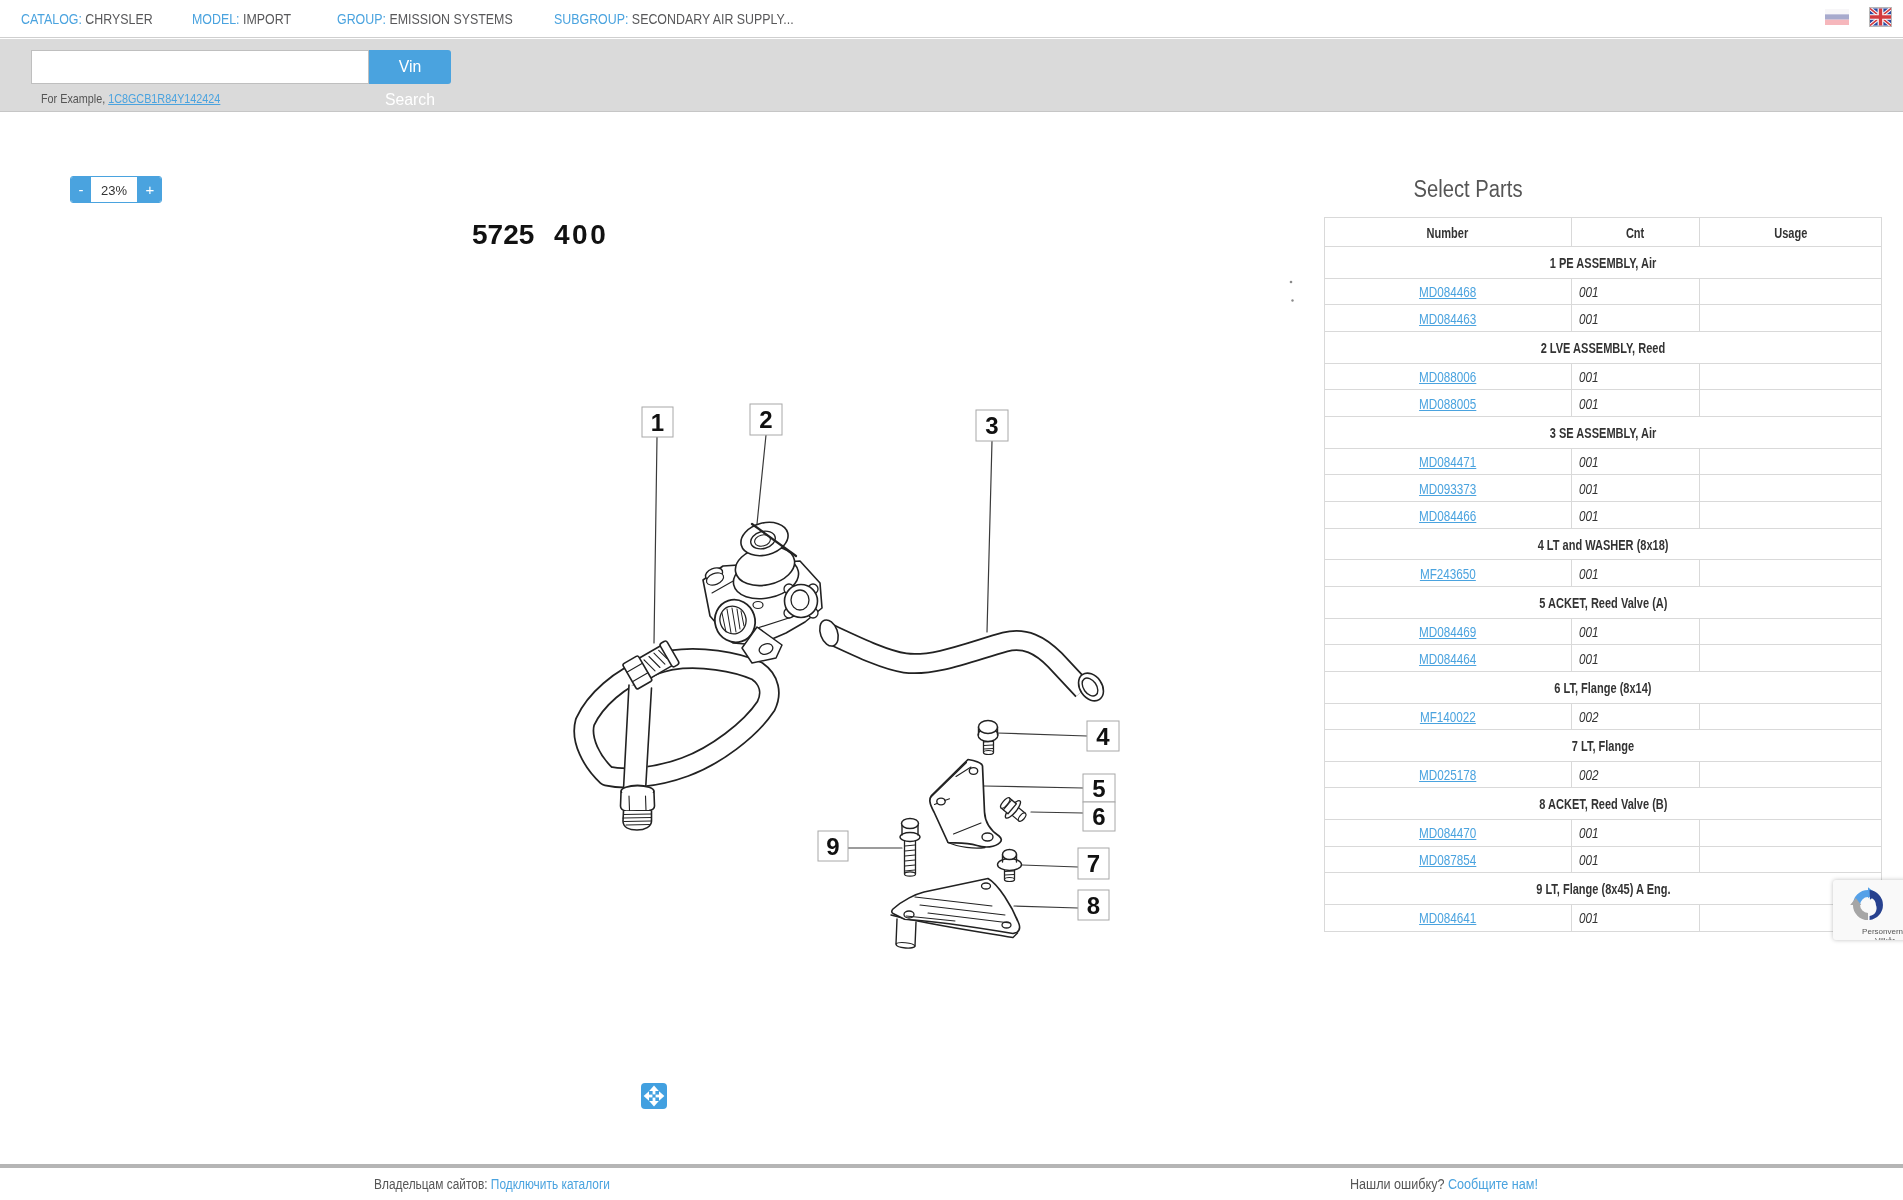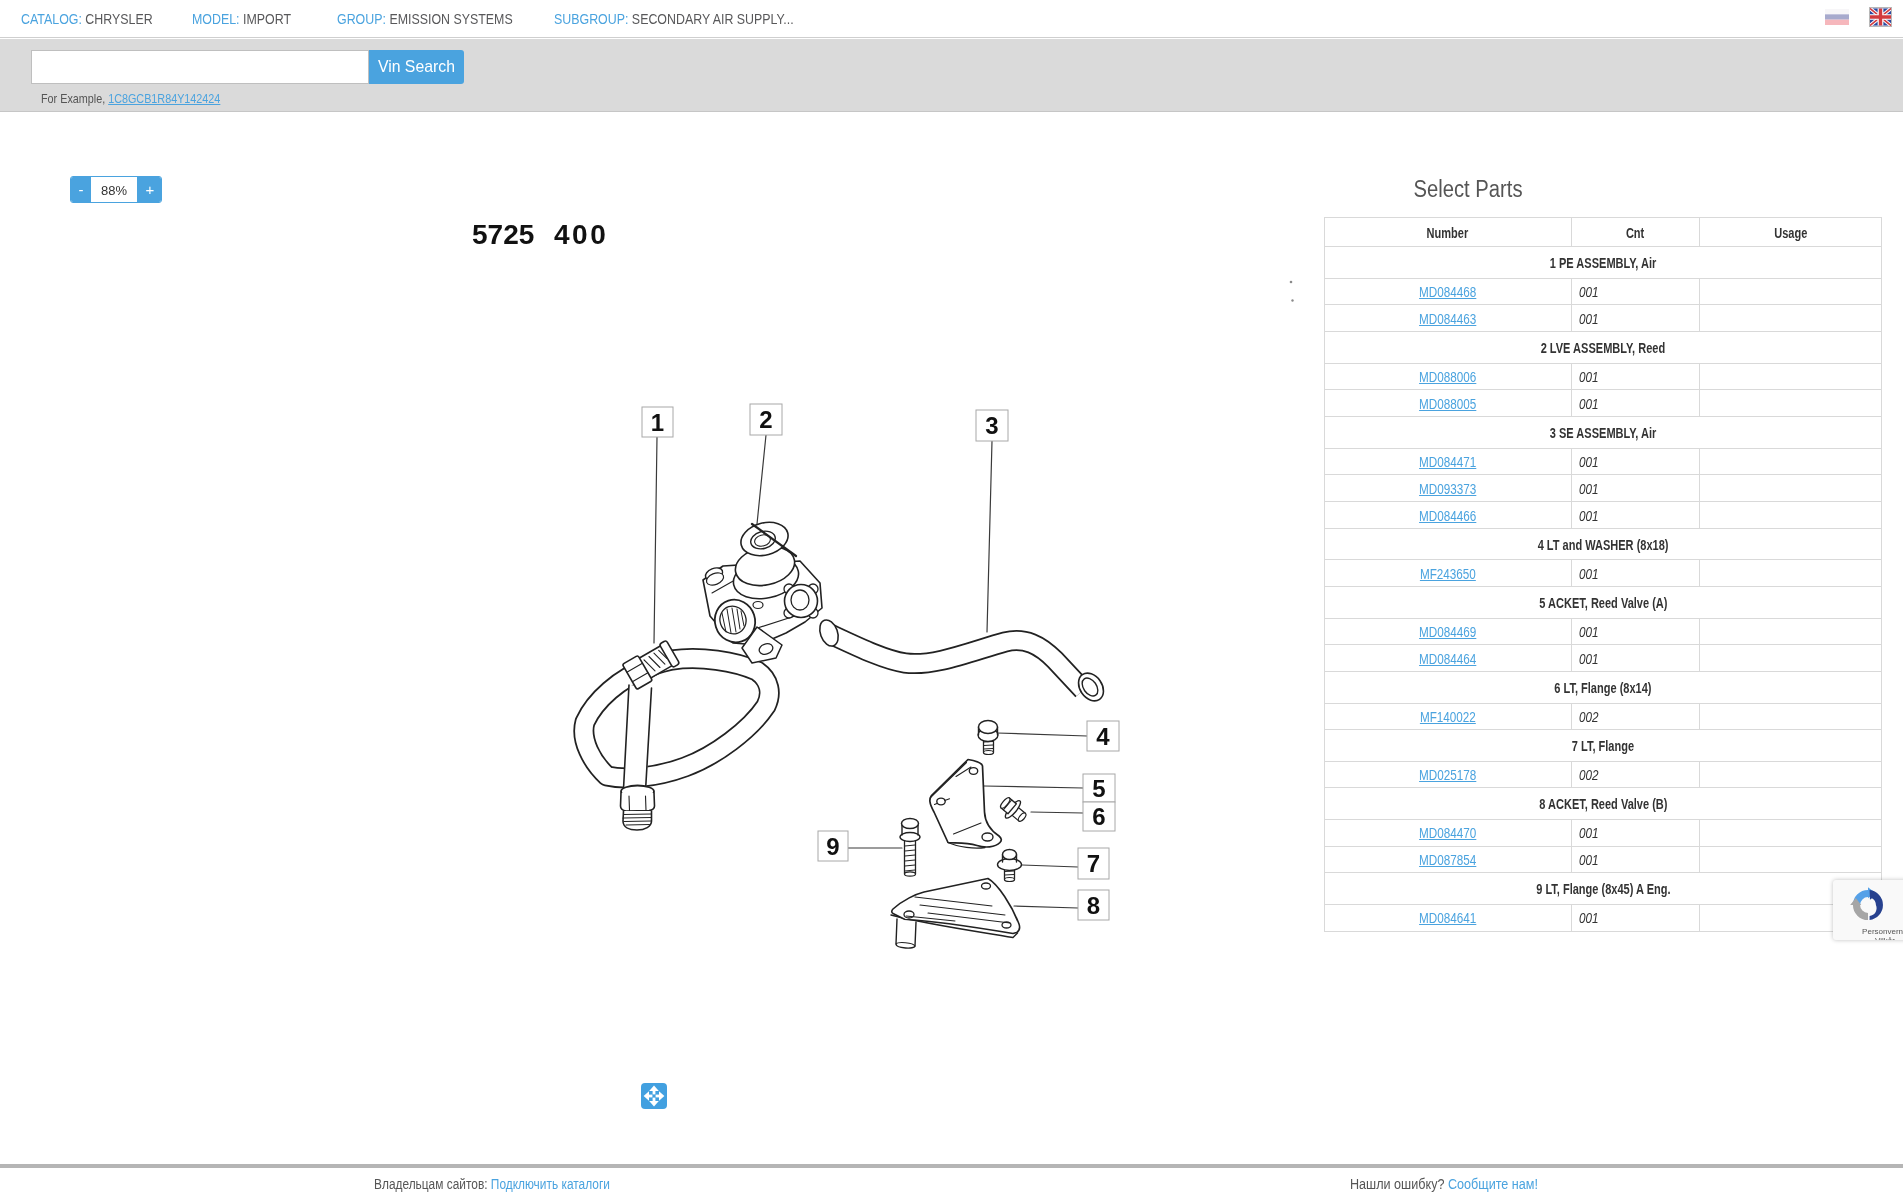--- a/index.html
+++ b/index.html
@@ -16,21 +16,21 @@
 
 
 #flagru { position:absolute; left:1825px; top:9px; width:24px; height:16px; opacity:1; }
 #flaguk { position:absolute; left:1869px; top:7px; width:23px; height:20px; border:1px solid #b8b8b8; }
 
 
 #band { position:absolute; left:0; top:39px; width:1903px; height:73px; background:#dadada;
   border-bottom:1px solid #c6c6c6; }
 #vin { position:absolute; left:31px; top:11px; width:338px; height:34px; background:#fff;
   border:1px solid #bfbfbf; }
-#vinbtn { position:absolute; left:369px; top:11px; width:95px; height:34px; background:#4aa3df;
+#vinbtn { position:absolute; left:369px; top:11px; width:82px; height:34px; background:#4aa3df;
   border-radius:0 3px 3px 0; color:#fff; font-size:17px; text-align:center; line-height:33px; }
 #vinbtn span { display:inline-block; transform:scaleX(0.93); }
 #example { position:absolute; left:41px; top:52px; font-size:13px; color:#555; white-space:nowrap;
   transform:scaleX(0.83); transform-origin:0 0; }
 #example a { color:#4aa3df; text-decoration:underline; }
 
 
 #zoomw { position:absolute; left:70px; top:176px; width:92px; height:27px; border-radius:3px;
   overflow:hidden; border:1px solid #4aa3df; }
 #zoomw .zb { position:absolute; top:0; height:27px; background:#4aa3df; color:#fff;
@@ -100,21 +100,21 @@
   <path d="M11,0 V18 M0,9 H22" stroke="#fff" stroke-width="6"></path>
   <path d="M11,0 V18 M0,9 H22" stroke="#d23b3f" stroke-width="3.6"></path>
 </svg>
 <div id="band">
   <div id="vin"></div>
   <div id="vinbtn"><span>Vin Search</span></div>
   <div id="example">For Example, <a>1C8GCB1R84Y142424</a></div>
 </div>
 <div id="zoomw">
   <div class="zb" style="left:0;width:20px">-</div>
-  <div class="zmid">88%</div>
+  <div class="zmid">23%</div>
   <div class="zb" style="left:66px;width:26px">+</div>
 </div>
 <div id="selparts"><span>Select Parts</span></div>
 <svg id="diag" viewBox="0 0 1903 1200" width="1903" height="1200">
 <g fill="none" stroke="#222" stroke-width="1.6" stroke-linejoin="round" stroke-linecap="round">
 
 <line x1="657" y1="437" x2="654" y2="643" stroke="#3a3a3a" stroke-width="1.2"></line>
 <line x1="766" y1="435" x2="757" y2="524" stroke="#3a3a3a" stroke-width="1.2"></line>
 <line x1="992" y1="441" x2="987" y2="632" stroke="#3a3a3a" stroke-width="1.2"></line>
 <line x1="997" y1="733" x2="1087" y2="736" stroke="#3a3a3a" stroke-width="1.2"></line>

